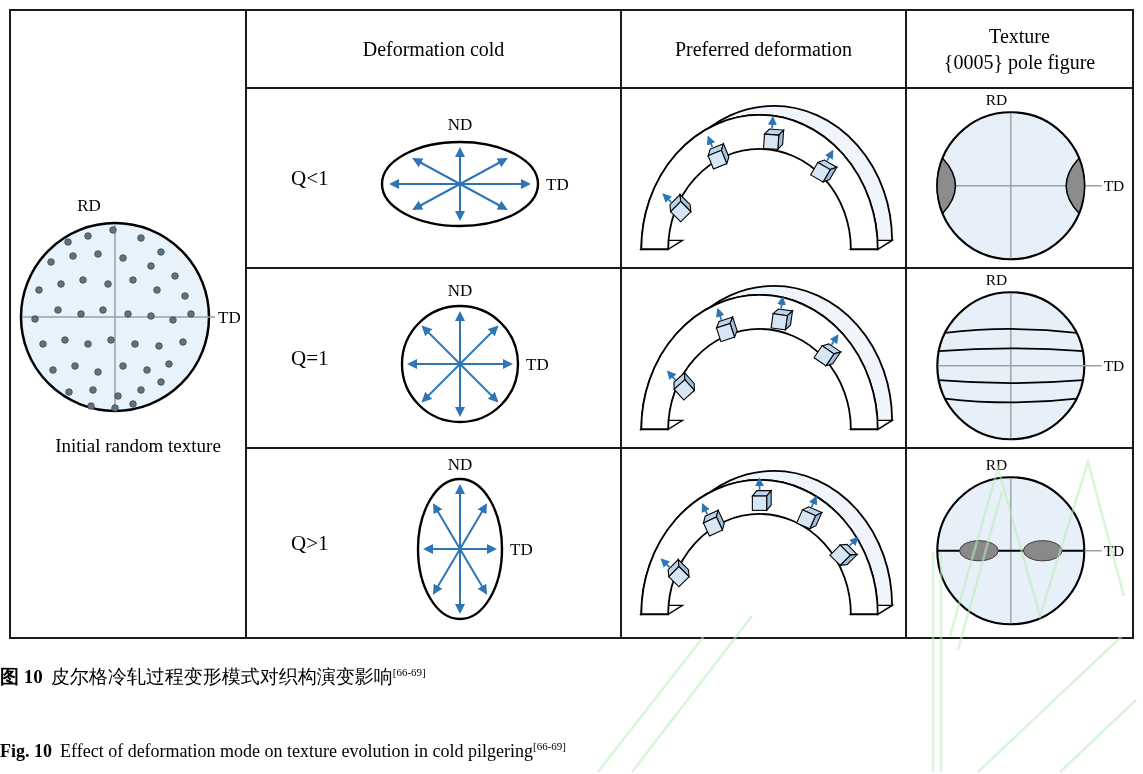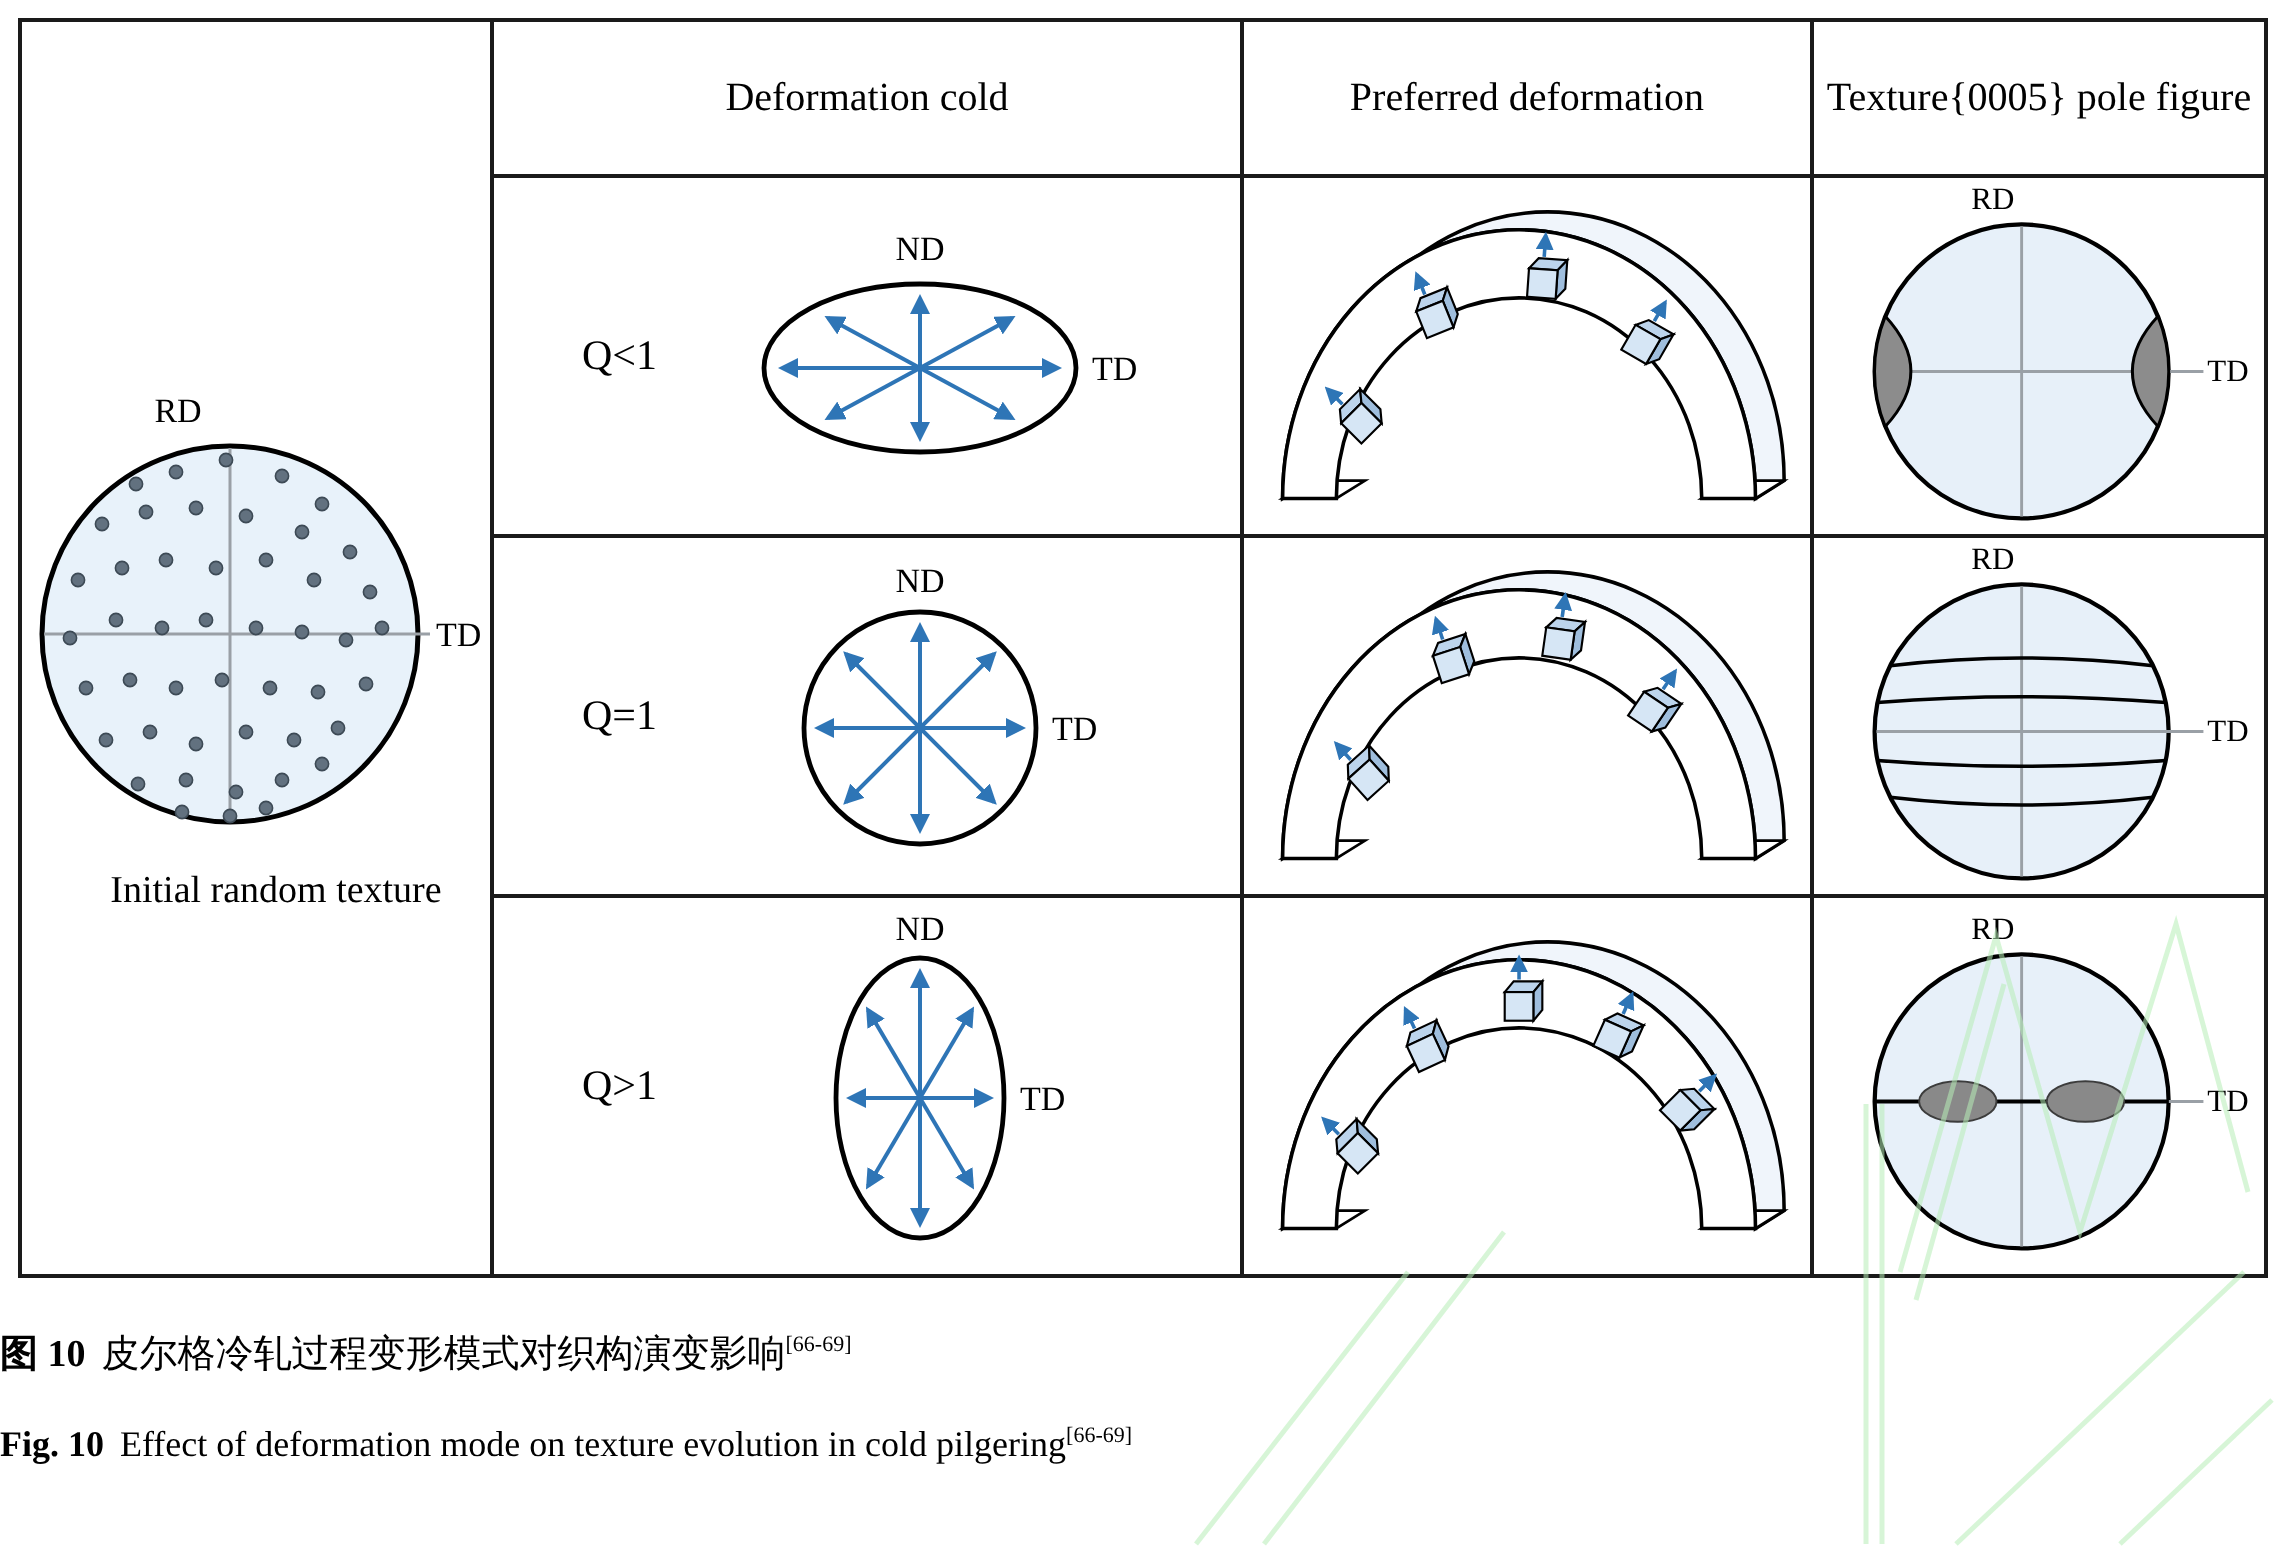--- a/index.html
+++ b/index.html
@@ -21,21 +21,21 @@
   .bb { border-bottom:2px solid #1a1a1a; } .c2{grid-column:2} .c3{grid-column:3} .c4{grid-column:4}
   .r1{grid-row:1} .r2{grid-row:2} .r3{grid-row:3} .r4{grid-row:4}
   .left-cell { grid-row:1/5; grid-column:1; flex-direction:column; }
   .hdr { font-size:20px; text-align:center; line-height:1.3; }
   .q-label { position:absolute; left:44px; top:50%; transform:translateY(-50%); font-size:21px; }
   .def-svg { margin-left:52px; }
   .init-caption { font-size:19px; margin-top:6px;margin-left:20px; }
   svg text { font-family:"Liberation Serif", serif; fill:#000; }
   .caption { position:absolute; left:0; width:100%; z-index:3; }
   .cap-zh { top:664px; font-size:19px; }
-  .cap-en { top:712px; font-size:18px; }
+  .cap-en { top:740px; font-size:18px; }
   .cap-label { font-weight:bold; margin-right:8px; }
   sup { font-size:11px; }
   .watermark { position:absolute; left:0; top:0; z-index:4; pointer-events:none; }
   .defs-hidden { position:absolute; width:0; height:0; }
 </style>
 </head>
 <body>
 
 <svg class="defs-hidden" aria-hidden="true">
   <defs>
@@ -114,21 +114,21 @@
     </svg>
     <div class="init-caption">Initial random texture</div>
   </div>
 
   <div class="cell hdr br bb c2 r1">
     <span>Deformation cold</span>
   </div>
   <div class="cell hdr br bb c3 r1">
     <span>Preferred deformation</span>
   </div>
-  <div class="cell hdr bb c4 r1" style="">
+  <div class="cell hdr bb c4 r1" style="flex-direction:column;">
     <span>Texture</span>
     <span>{0005} pole figure</span>
   </div>
 
   <div class="cell br bb c2 r2">
     <span class="q-label">Q&lt;1</span>
     <svg class="def-svg" width="270" height="176" viewBox="0 0 270 176">
       <ellipse cx="135" cy="94" rx="78" ry="42" fill="#ffffff" stroke="#000" stroke-width="2.4"></ellipse>
       <g stroke="#2e75b6" stroke-width="2">
         <line x1="66" y1="94" x2="204" y2="94" marker-start="url(#arrB)" marker-end="url(#arrB)"></line>

